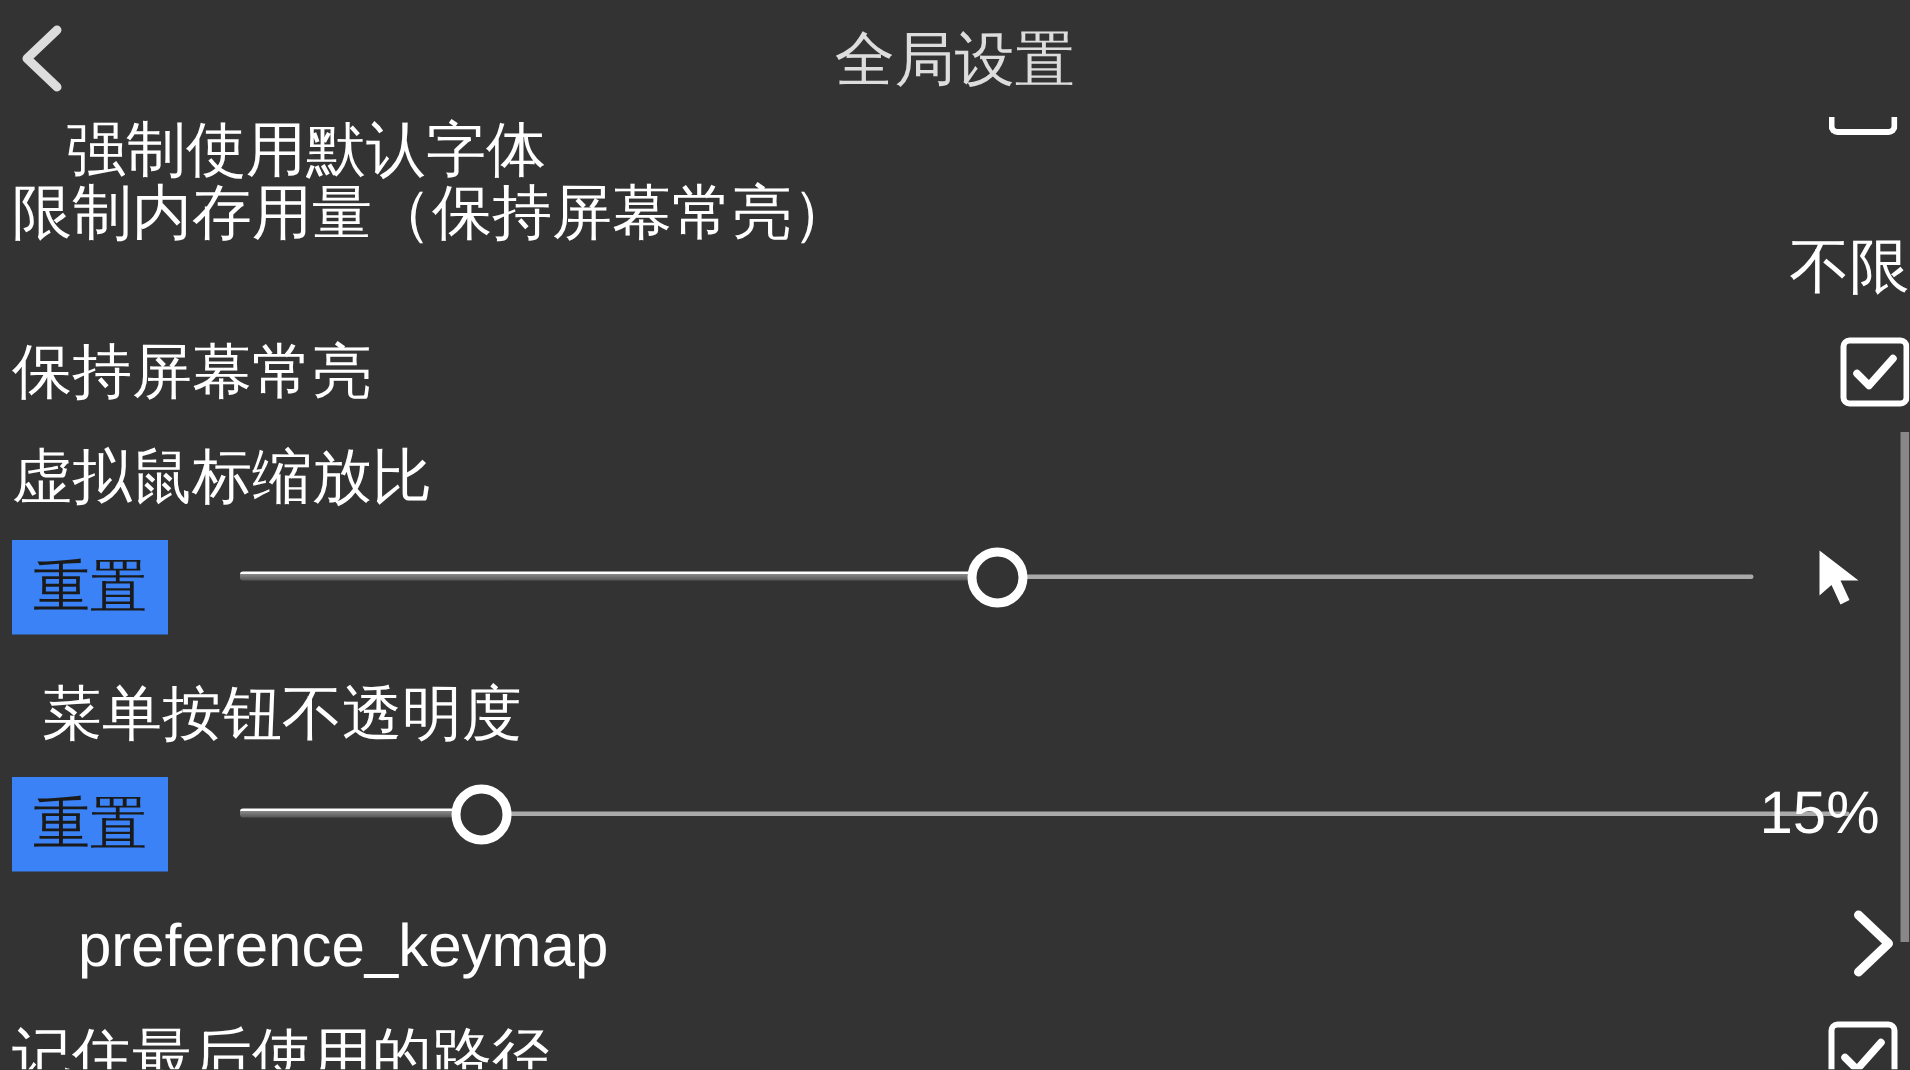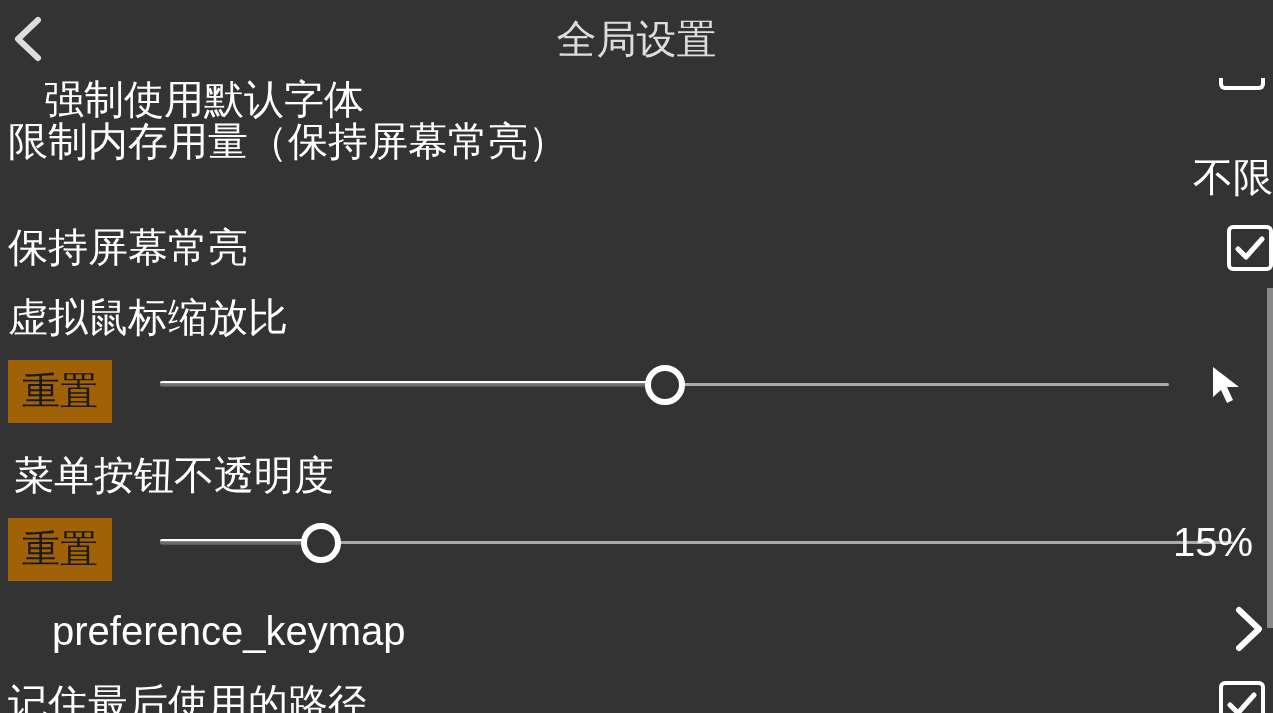--- a/index.html
+++ b/index.html
@@ -99,21 +99,21 @@
   .slider-container {
     position: absolute;
     left: 0;
     width: 100%;
     display: flex;
     align-items: center;
   }
   .slider-row1 { top: 268px; }
   .slider-row2 { top: 426px; }
   .reset-btn {
-    background: #a16207;
+    background: #3b82f6;
     color: #1a1a1a;
     font-size: 38px;
     padding: 6px 14px;
     border: none;
     cursor: pointer;
     margin-left: 8px;
     margin-top: 14px;
   }
   .slider-track {
     position: relative;
@@ -149,21 +149,21 @@
     position: relative;
     width: 40px;
     height: 40px;
     margin-right: 24px;
   }
   .opacity-label-row {
     position: absolute;
     left: 0;
     top: 370px;
     width: 100%;
-    padding-left: 14px;
+    padding-left: 28px;
   }
   .opacity-value {
     position: absolute;
     right: 20px;
     font-size: 40px;
     color: #ffffff;
   }
   .keymap-row {
     position: absolute;
     left: 0;

